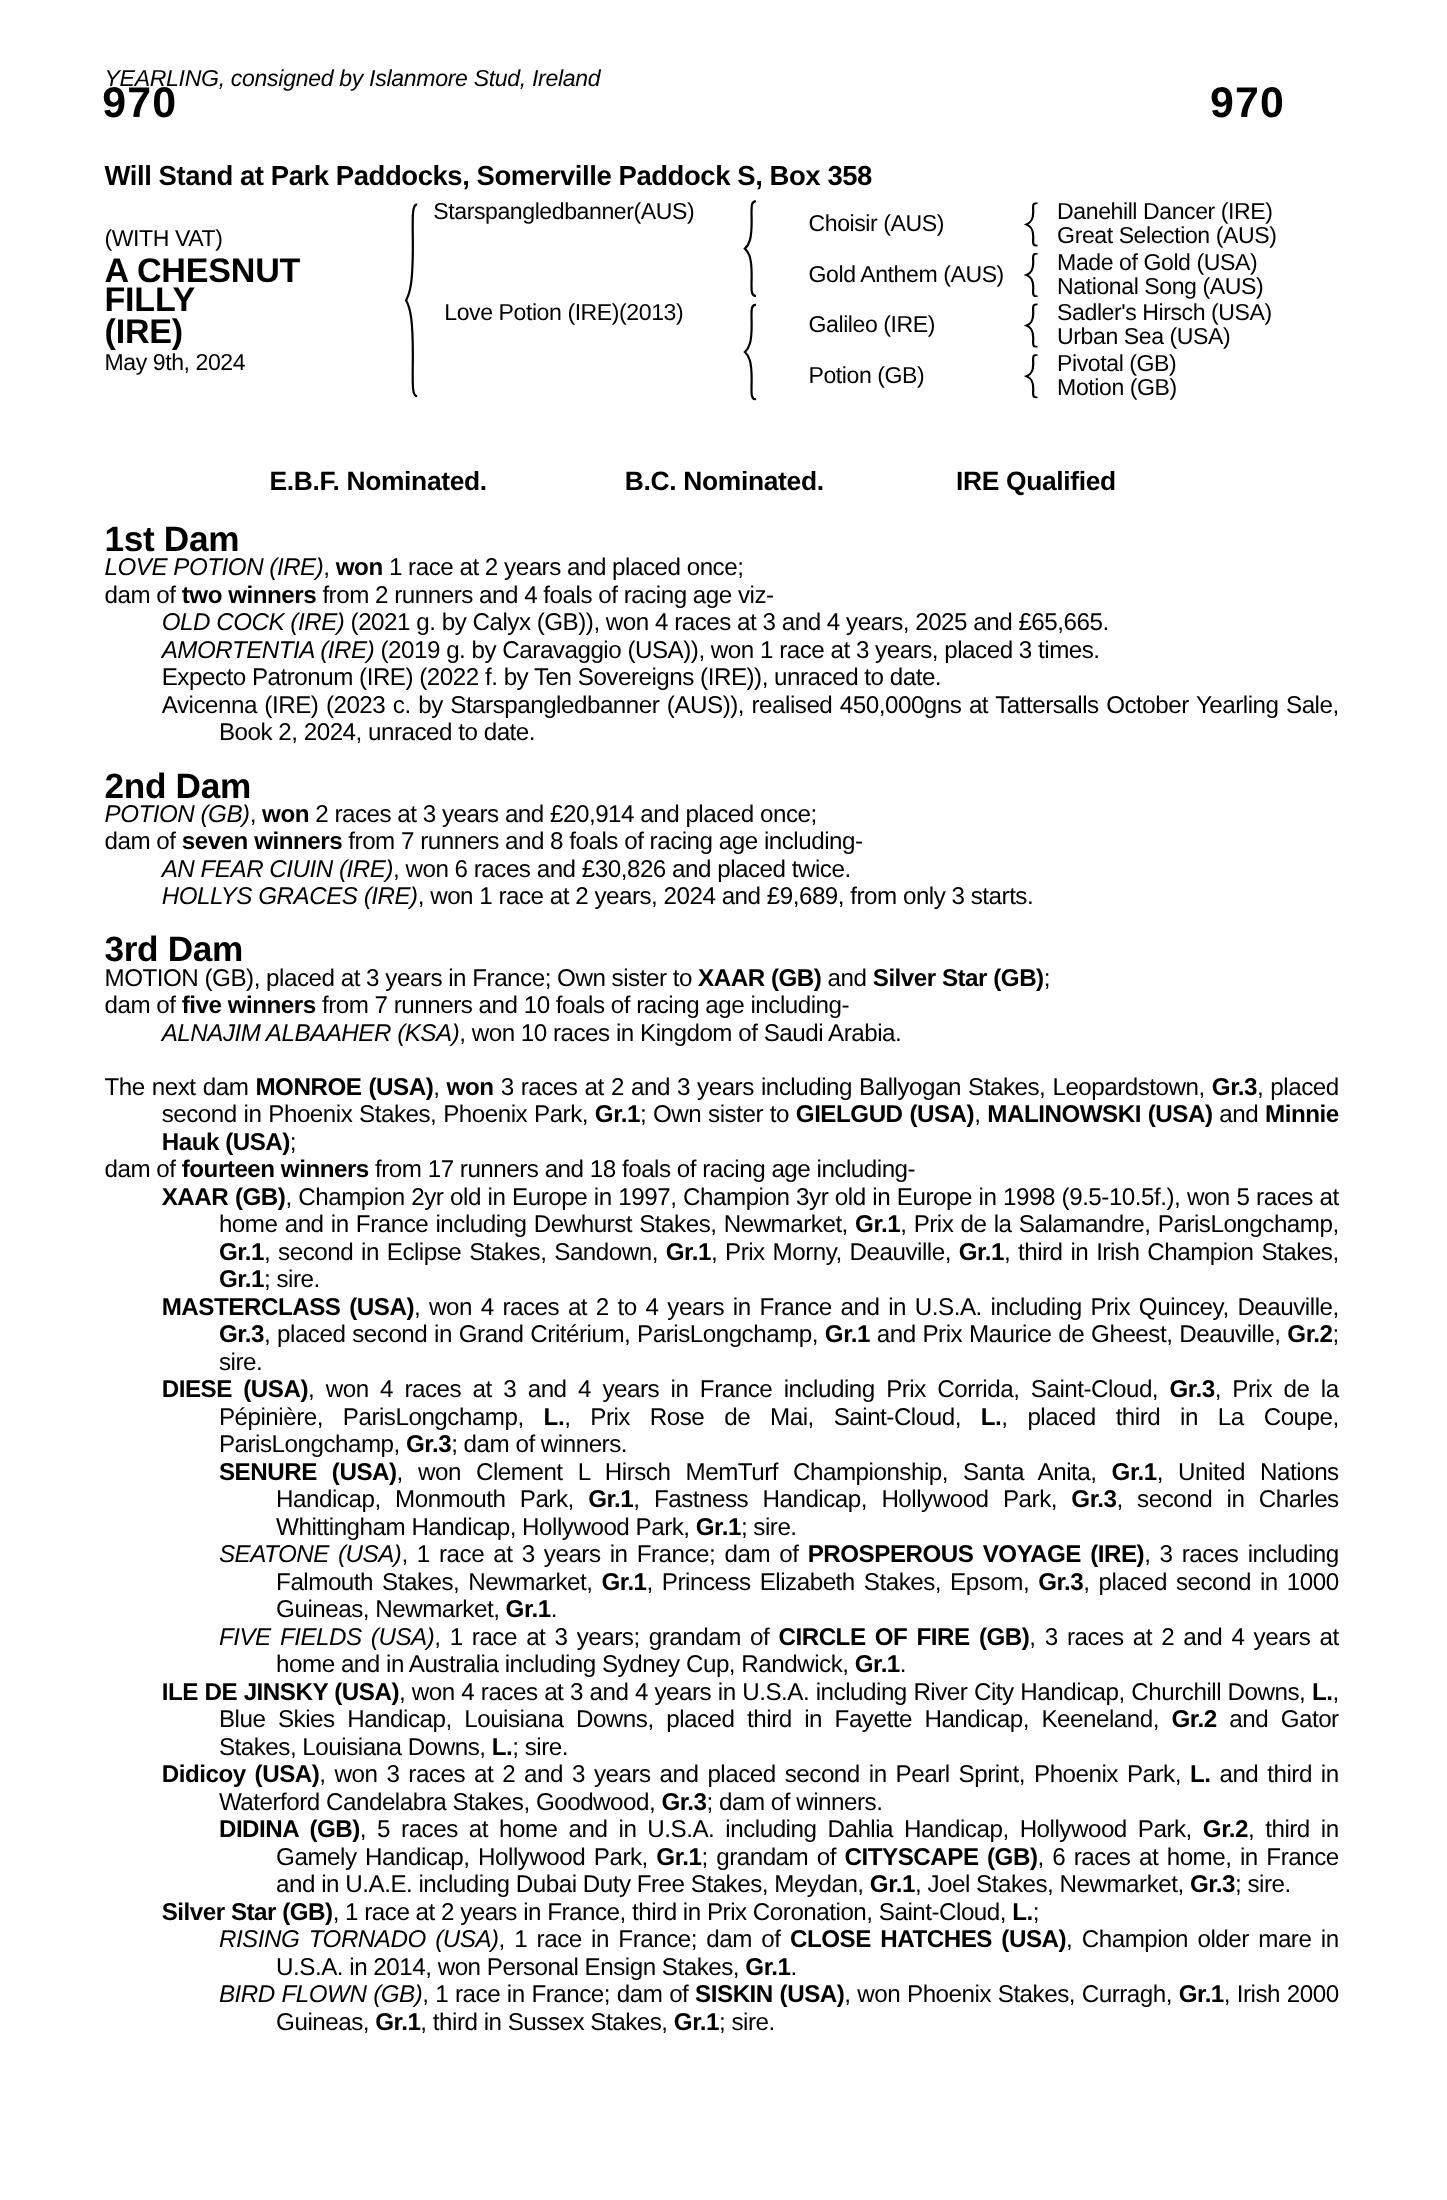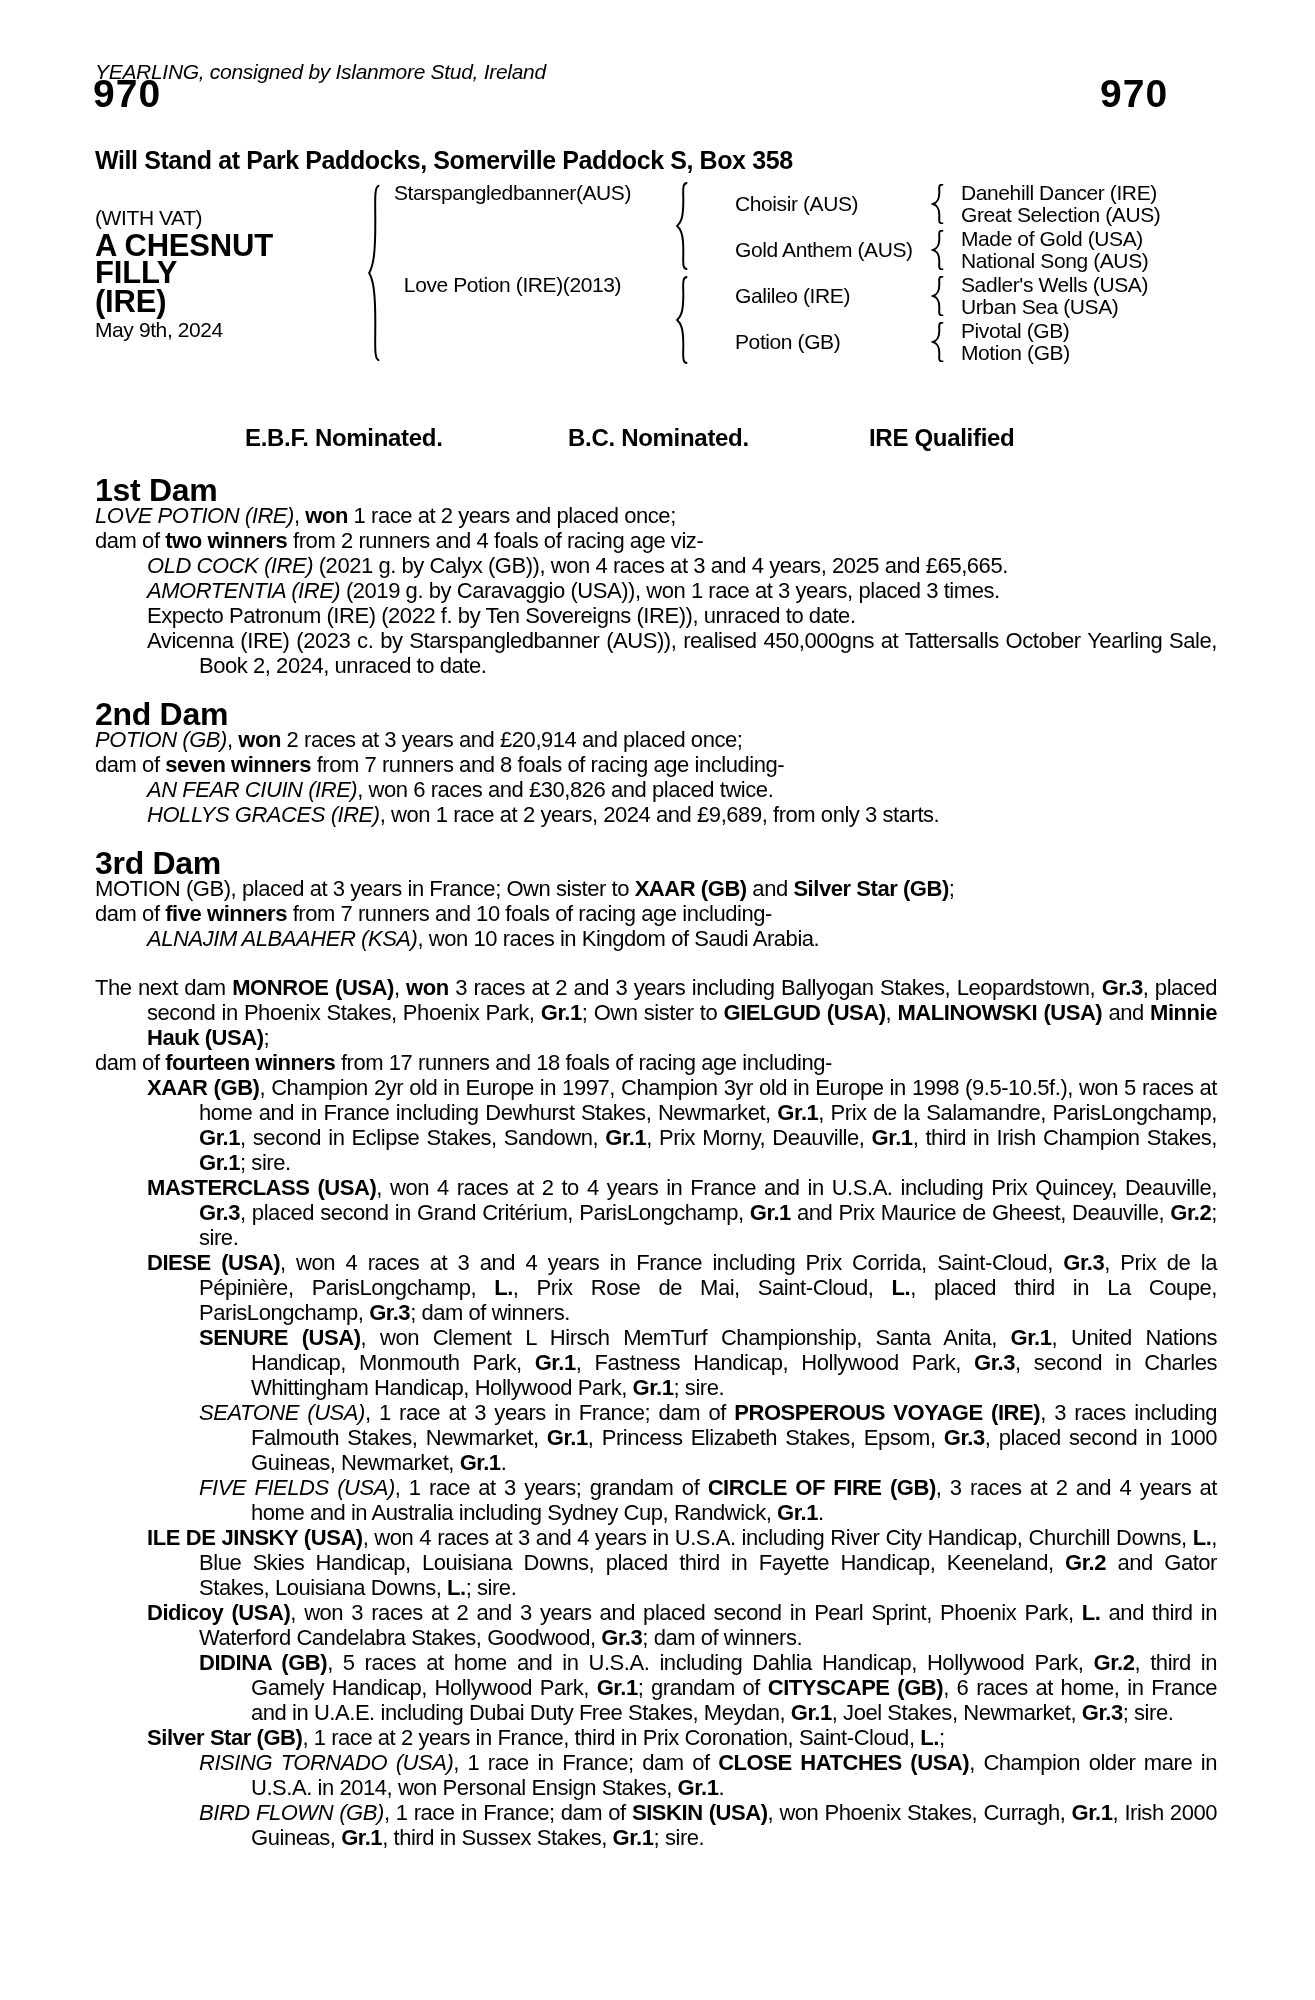--- a/index.html
+++ b/index.html
@@ -121,21 +121,21 @@
   <div class="ped-col col4">
     <div class="pair">
       <div>Danehill Dancer (IRE)</div>
       <div>Great Selection (AUS)</div>
     </div>
     <div class="pair">
       <div>Made of Gold (USA)</div>
       <div>National Song (AUS)</div>
     </div>
     <div class="pair">
-      <div>Sadler's Wells (USA)</div>
+      <div>Sadler's Hirsch (USA)</div>
       <div>Urban Sea (USA)</div>
     </div>
     <div class="pair">
       <div>Pivotal (GB)</div>
       <div>Motion (GB)</div>
     </div>
   </div>
 </div>
 
 <div class="abs nominated">

